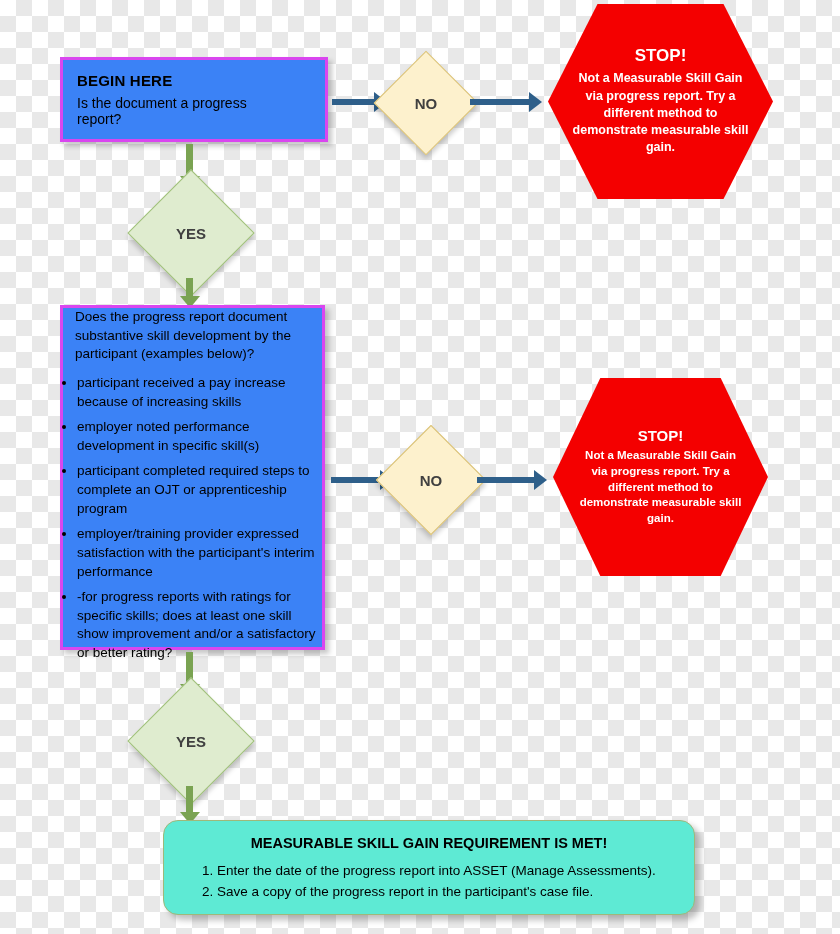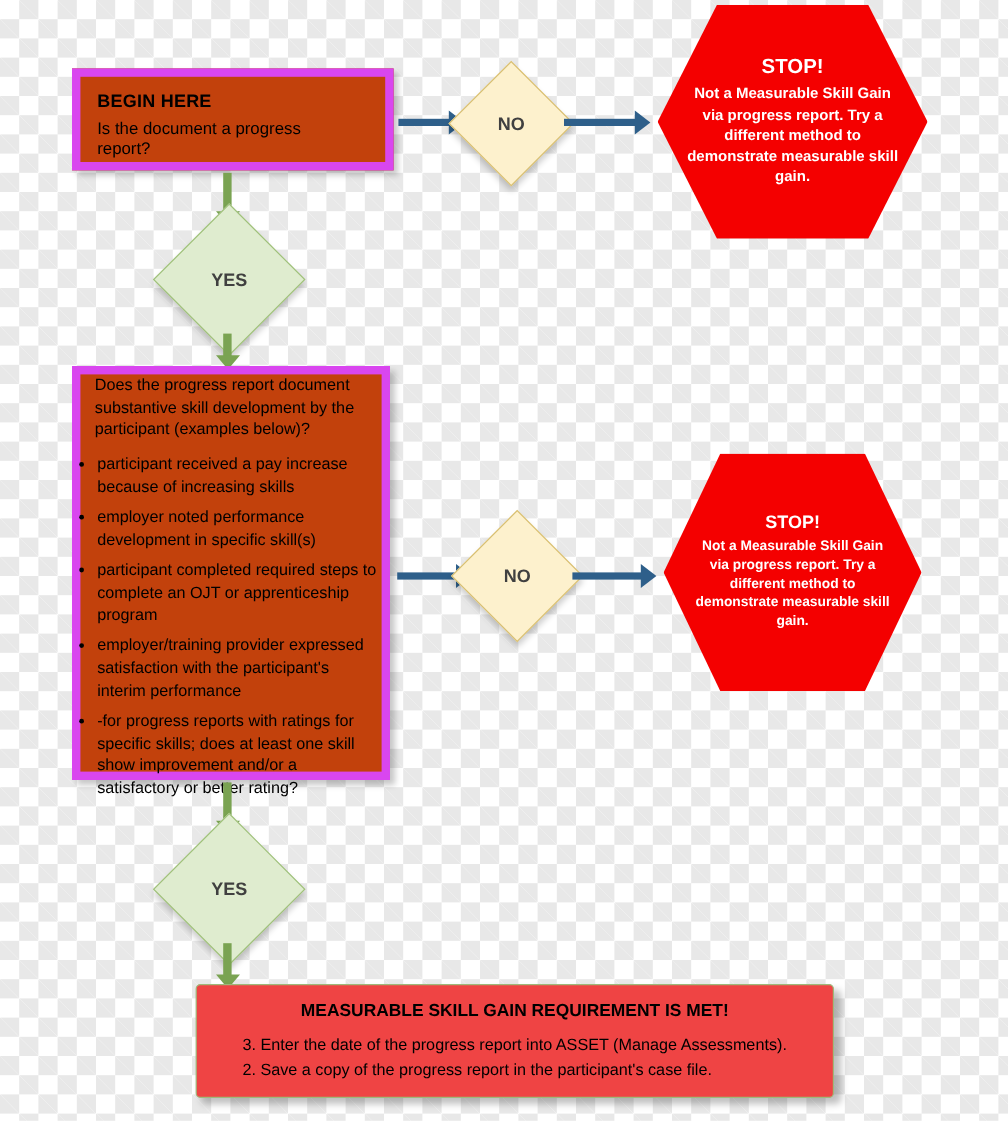--- a/index.html
+++ b/index.html
@@ -14,22 +14,22 @@
     background-position:0 0,16px 16px;
     overflow:hidden;
   }
   .canvas{position:absolute;inset:0;}
 
   
   .node{position:absolute;box-sizing:border-box;}
 
   
   .box-blue{
-    background:#c2410c;
-    border:7px solid #d946ef;
+    background:#3b82f6;
+    border:3px solid #d946ef;
     box-shadow:4px 4px 5px rgba(0,0,0,.22);
     color:#000;
   }
   .begin-title{
     font-weight:bold;font-size:15px;padding:12px 14px 2px 14px;letter-spacing:.2px;
   }
   .begin-sub{font-size:14px;padding:4px 31px 12px 14px;}
 
   .q-text{font-size:13.5px;line-height:1.38;padding:0 12px 2px 12px;}
   .q-list{margin:8px 0 10px 0;padding-left:14px;font-size:13.5px;line-height:1.38;}
@@ -62,21 +62,21 @@
     position:absolute;inset:0;display:flex;flex-direction:column;
     align-items:center;justify-content:center;color:#fff;text-align:center;
   }
   .hex .stop{font-weight:bold;font-size:17px;margin-bottom:4px;}
   .hex .msg{font-weight:bold;font-size:12.5px;line-height:1.38;padding:0 22px;}
   .hex.small .stop{font-size:15px;}
   .hex.small .msg{font-size:11.5px;padding:0 26px;line-height:1.38;}
 
   
   .result{
-    background:#ef4444;border:1px solid #9fb87a;border-radius:4px;
+    background:#5eead4;border:1px solid #9fb87a;border-radius:15px;
     box-shadow:5px 5px 6px rgba(0,0,0,.25);color:#000;
   }
   .result-title{font-weight:bold;font-size:14.5px;text-align:center;padding:14px 10px 10px 10px;}
   .result-list{margin:0;padding:0 18px 14px 38px;font-size:13.5px;line-height:1.55;}
 
   
   .arrow{position:absolute;}
   .arrow .line{position:absolute;}
   .arrow .head{position:absolute;width:0;height:0;}
 
@@ -186,18 +186,18 @@
   </div>
 
   <div class="arrow v-green" style="left:180px;top:786px;width:20px;height:38px;">
     <div class="line" style="height:27px;"></div>
     <div class="head"></div>
   </div>
 
   <div class="node result" style="left:163px;top:820px;width:532px;height:95px;">
     <div class="result-title">MEASURABLE SKILL GAIN REQUIREMENT IS MET!</div>
     <div class="result-list">
-      <div>3. Enter the date of the progress report into ASSET (Manage Assessments).</div>
+      <div>1. Enter the date of the progress report into ASSET (Manage Assessments).</div>
       <div>2. Save a copy of the progress report in the participant's case file.</div>
     </div>
   </div>
 
 </div>
 
 </body></html>

